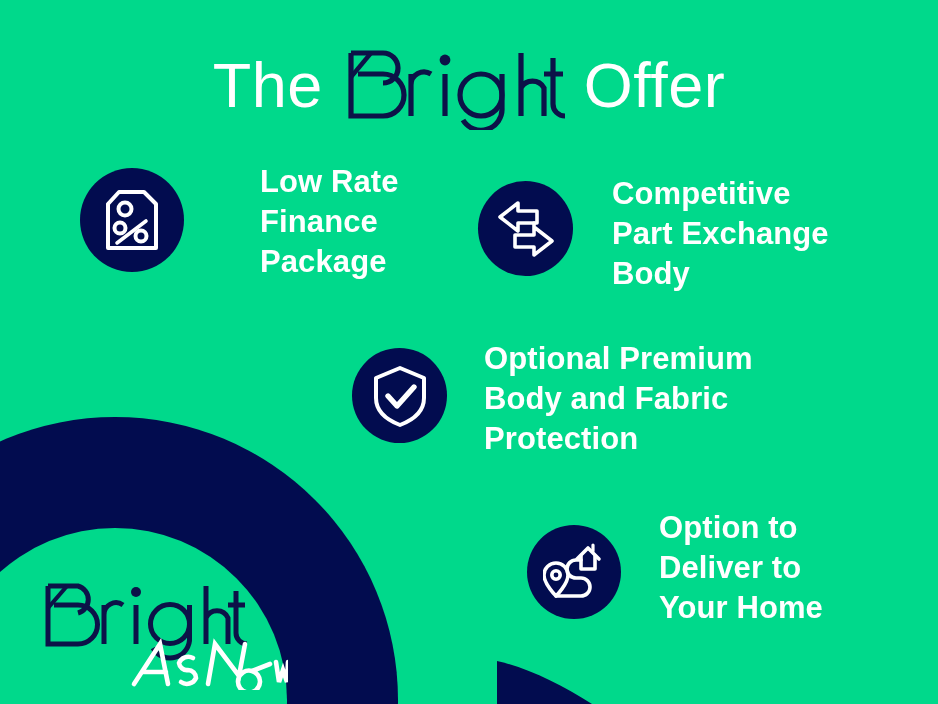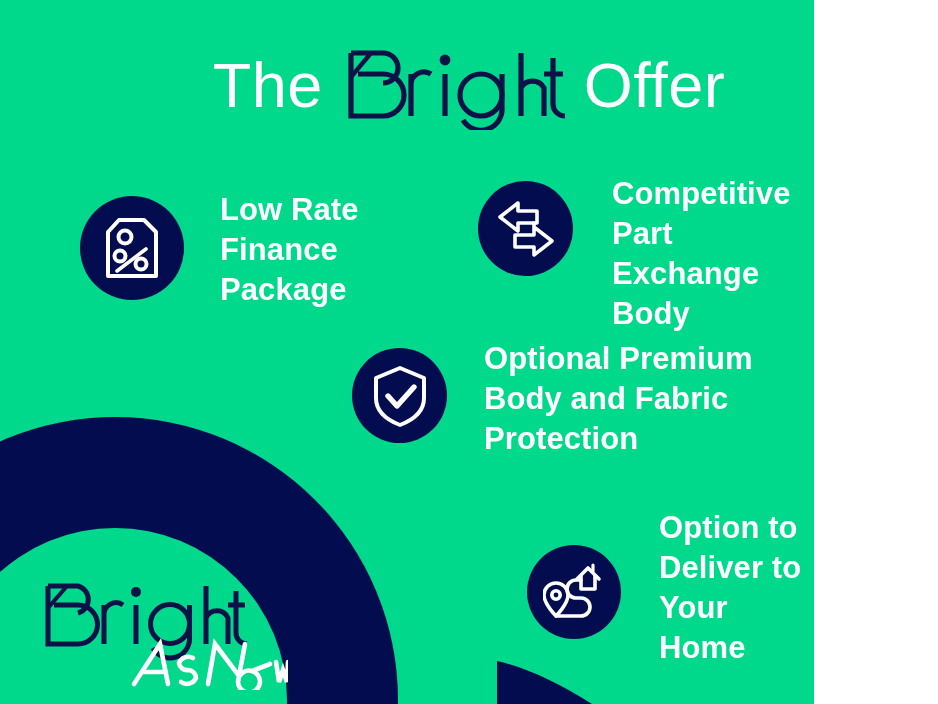--- a/index.html
+++ b/index.html
@@ -7,21 +7,21 @@
     padding: 0;
   }
   body {
     width: 938px;
     height: 704px;
     font-family: "Liberation Sans", sans-serif;
     overflow: hidden;
   }
   #poster {
     position: relative;
-    width: 814px;
+    width: 938px;
     height: 704px;
     background: #00d98b;
     overflow: hidden;
   }
 
   
   .bg-layer {
     position: absolute;
     inset: 0;
     pointer-events: none;
@@ -75,21 +75,21 @@
   .badge svg { display: block; }
   .feature-label {
     color: #ffffff;
     font-size: 31px;
     font-weight: 700;
     line-height: 40px;
     letter-spacing: 0.1px;
     white-space: pre-line;
   }
 
-  #feature-1 { left: 80px;  top: 196px; }
+  #feature-1 { left: 80px;  top: 168px; gap: 40px; }
   #feature-1 .badge { width: 104px; height: 104px; }
   #feature-1 .feature-label { margin-left: 36px; margin-top: -6px; }
 
   #feature-2 { left: 478px; top: 181px; }
   #feature-2 .badge { width: 95px; height: 95px; }
   #feature-2 .feature-label { margin-left: 39px; margin-top: -7px; }
 
   #feature-3 { left: 352px; top: 348px; }
   #feature-3 .badge { width: 95px; height: 95px; }
   #feature-3 .feature-label { margin-left: 37px; margin-top: -9px; }

